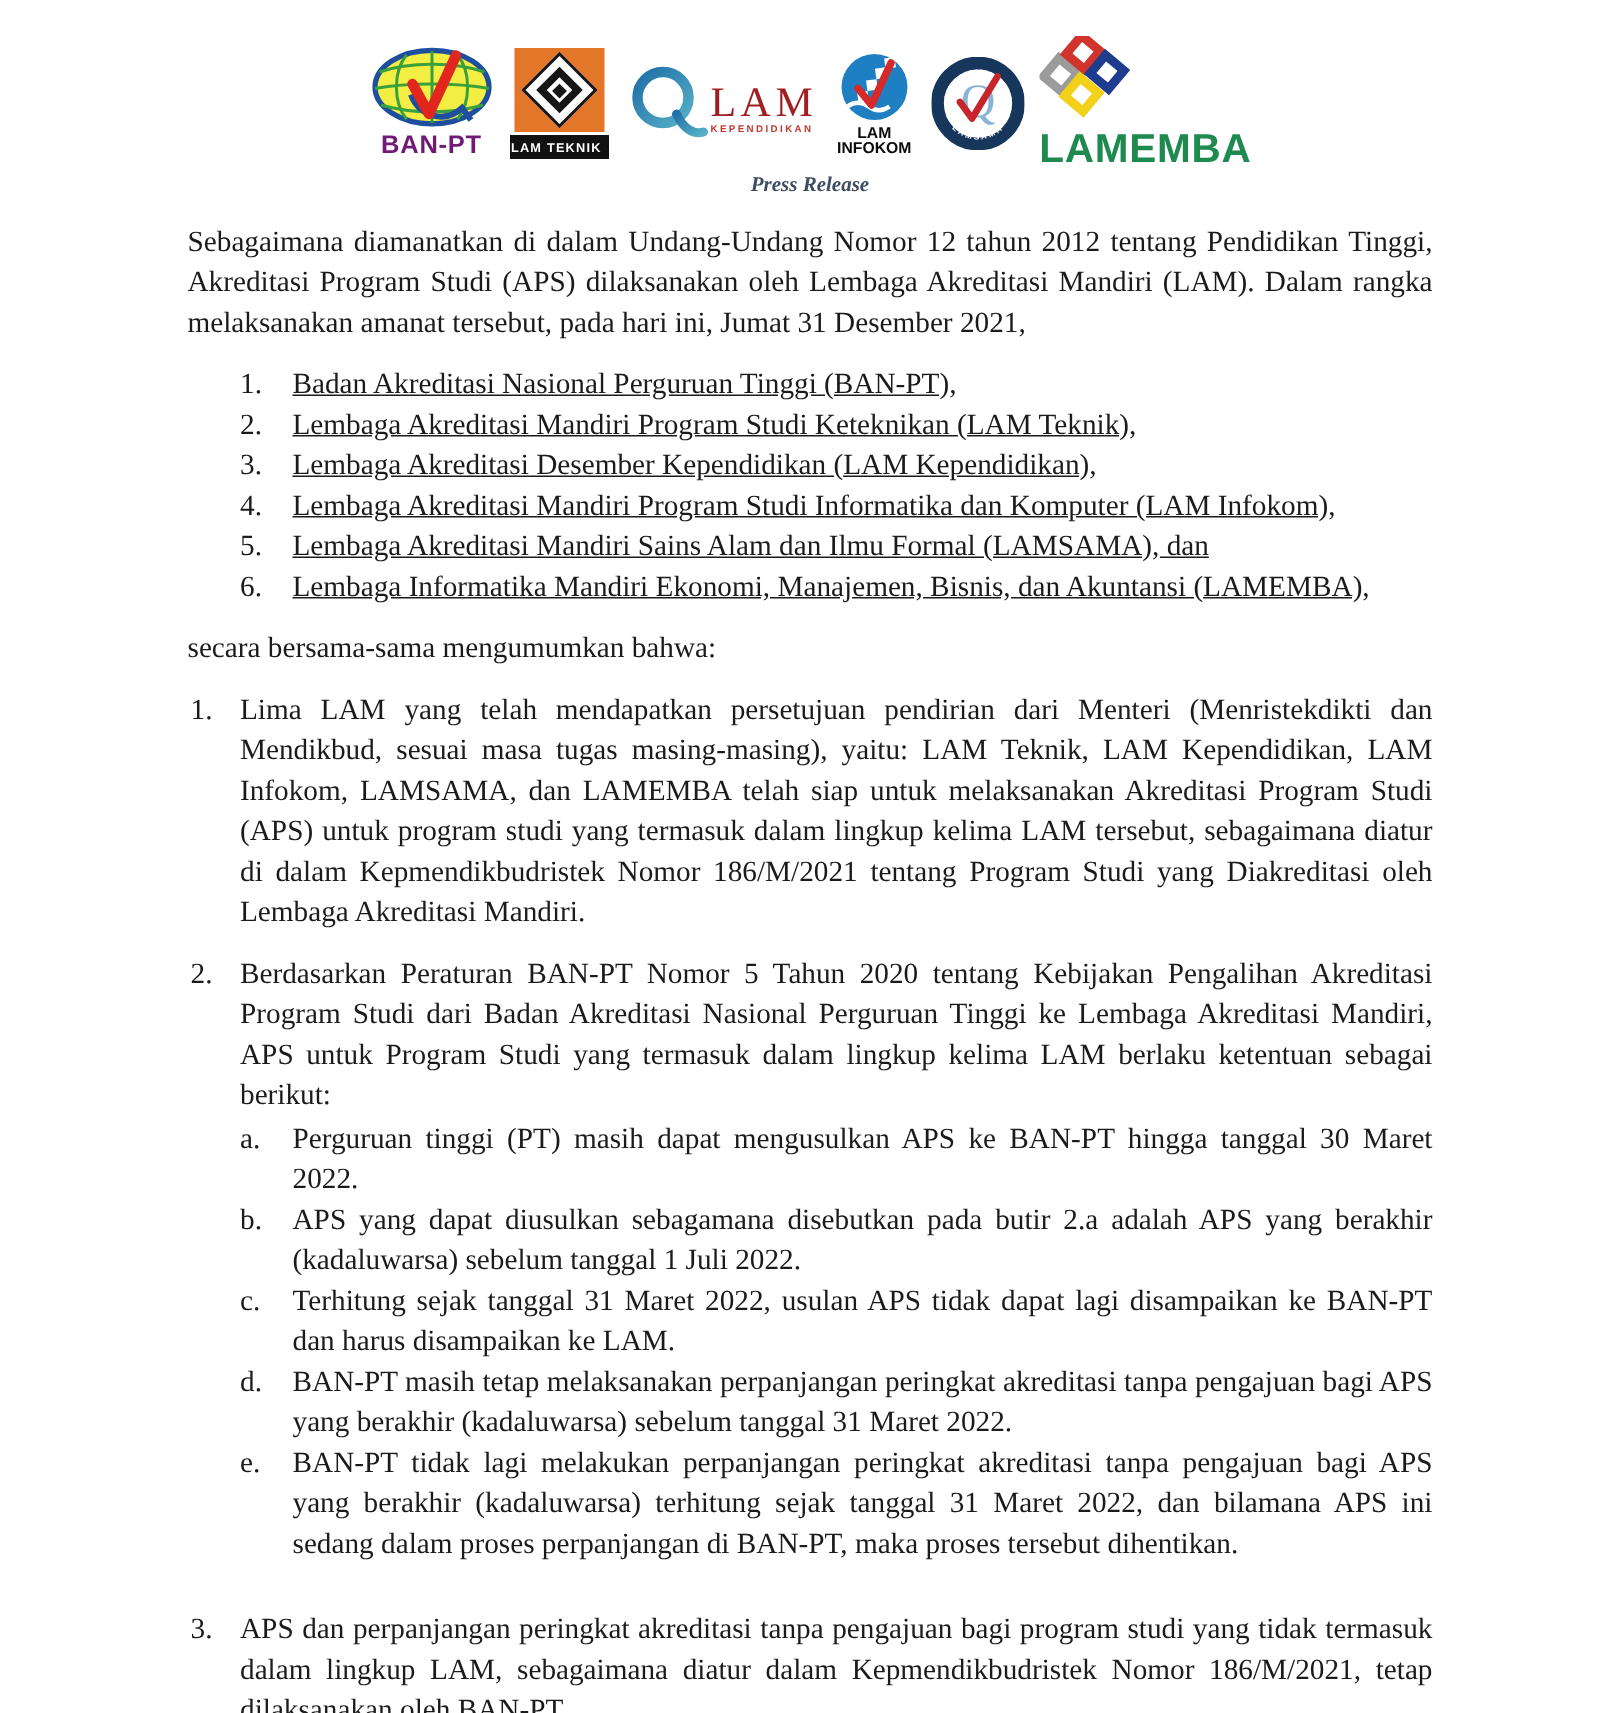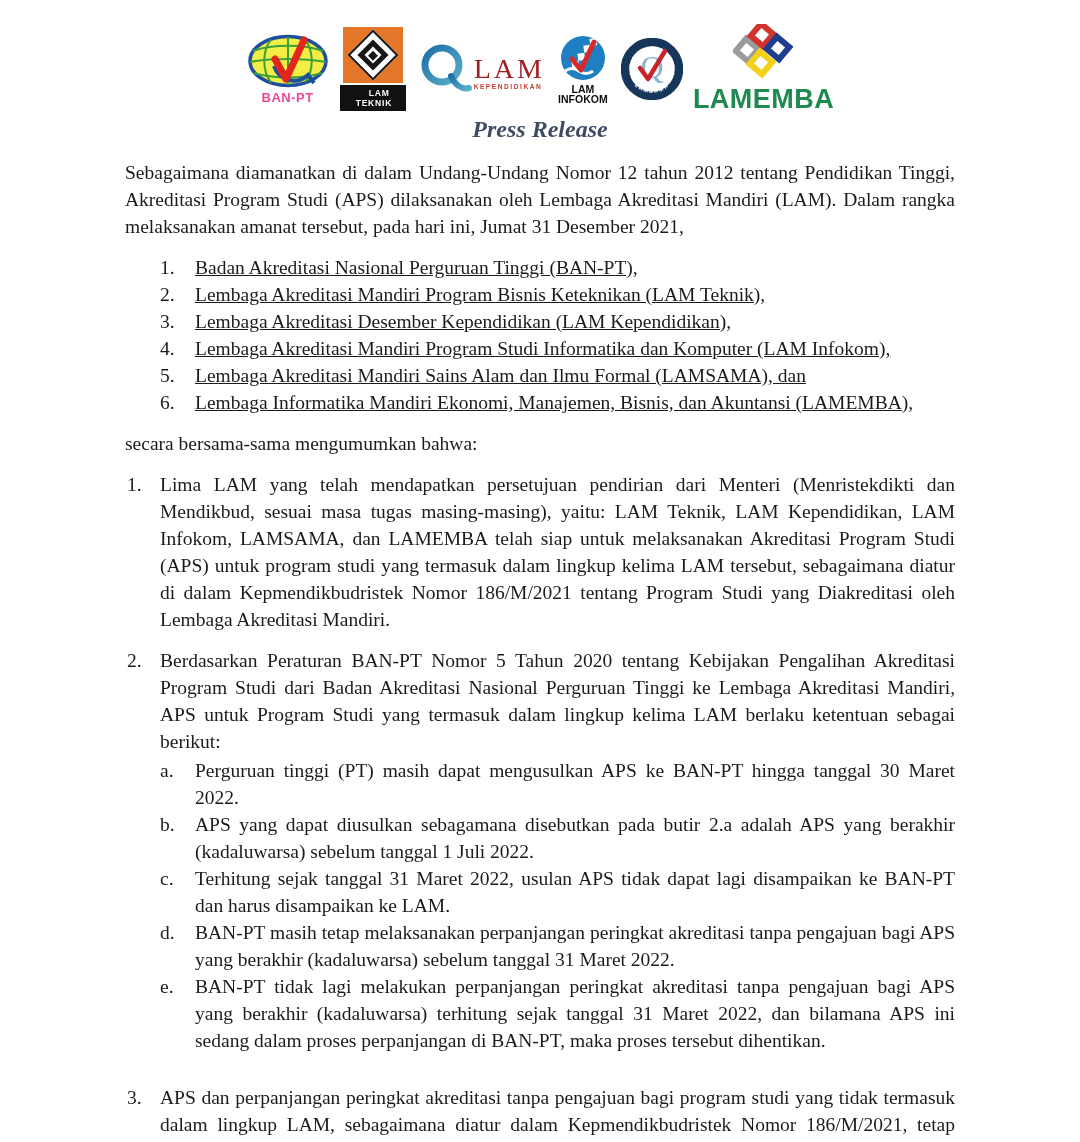--- a/index.html
+++ b/index.html
@@ -15,52 +15,52 @@
 
   
   .logo-band {
     display: flex; align-items: center; justify-content: center;
     gap: 10px; height: 78px;
   }
   .logo { display: flex; flex-direction: column; align-items: center; }
 
   .banpt-label {
     font-family: "Liberation Sans", sans-serif;
-    font-weight: bold; font-size: 13px; color: #ec4899; letter-spacing: .5px; margin-top: -2px;
+    font-weight: bold; font-size: 17px; color: #701a75; letter-spacing: .5px; margin-top: -2px;
   }
 
   .lamteknik { width: 66px; }
   .lt-square { width: 60px; height: 56px; background: #e4762a; position: relative; }
   .lt-d1 { position: absolute; left: 50%; top: 50%; width: 36px; height: 36px;
     transform: translate(-50%,-50%) rotate(45deg); background: #fff; border: 2px solid #161616;
     display: flex; align-items: center; justify-content: center; }
   .lt-d2 { width: 22px; height: 22px; border: 5px solid #161616; background: #fff;
     display: flex; align-items: center; justify-content: center; }
   .lt-d3 { width: 7px; height: 7px; background: #161616; }
   .lt-bar { margin-top: 2px; width: 66px; background: #111; border: 1px solid #111;
     color: #fff; font-family: "Liberation Sans", sans-serif; font-weight: bold;
-    font-size: 8.5px; letter-spacing: .8px; text-align: right; padding: 2px 15px; }
+    font-size: 8.5px; letter-spacing: .8px; text-align: left; padding: 2px 0; }
 
   .lamkep { flex-direction: row; align-items: center; gap: 2px; }
   .lamkep-right { display: flex; flex-direction: column; align-items: flex-start; margin-top: 8px; }
   .lamkep-lam { font-family: "Liberation Serif", serif; font-size: 28px; line-height: 26px;
     color: #a01f23; letter-spacing: 3px; }
   .lamkep-sub { font-family: "Liberation Sans", sans-serif; font-size: 6.5px; font-weight: bold;
     color: #c03a30; letter-spacing: 1.6px; margin-top: 1px; }
 
   .laminfokom-label { font-family: "Liberation Sans", sans-serif; font-weight: bold;
     color: #0c0c0c; font-size: 10.5px; line-height: 10.5px; text-align: center; margin-top: 2px; }
 
-  .lamemba { align-items: center; gap: 2px; }
+  .lamemba { align-items: flex-start; gap: 2px; }
   .lamemba-label { font-family: "Liberation Sans", sans-serif; font-weight: bold;
     font-size: 27px; color: #1e8a50; letter-spacing: .5px; line-height: 30px; }
 
   .doc-title {
     text-align: center; margin-top: 8px;
-    font-size: 24px; font-weight: bold; font-style: italic; color: #3e4c63;
+    font-size: 14px; font-weight: bold; font-style: italic; color: #3e4c63;
     font-family: "Liberation Serif", serif;
   }
 
   
   .doc-body {
     width: 830px; margin: 16px auto 0 auto;
     font-size: 19.5px; line-height: 27px; text-align: justify;
   }
   .para { margin-bottom: 14px; }
 
@@ -183,21 +183,21 @@
 
     <p class="para">Sebagaimana diamanatkan di dalam Undang-Undang Nomor 12 tahun 2012 tentang Pendidikan Tinggi, Akreditasi Program Studi (APS) dilaksanakan oleh Lembaga Akreditasi Mandiri (LAM). Dalam rangka melaksanakan amanat tersebut, pada hari ini, Jumat 31 Desember 2021,</p>
 
     <ol class="org-list">
       <li class="org-item">
         <span class="num">1.</span>
         <span class="txt">Badan Akreditasi Nasional Perguruan Tinggi (BAN-PT),</span>
       </li>
       <li class="org-item">
         <span class="num">2.</span>
-        <span class="txt">Lembaga Akreditasi Mandiri Program Bisnis Keteknikan (LAM Teknik),</span>
+        <span class="txt">Lembaga Akreditasi Mandiri Program Studi Keteknikan (LAM Teknik),</span>
       </li>
       <li class="org-item">
         <span class="num">3.</span>
         <span class="txt">Lembaga Akreditasi Desember Kependidikan (LAM Kependidikan),</span>
       </li>
       <li class="org-item">
         <span class="num">4.</span>
         <span class="txt">Lembaga Akreditasi Mandiri Program Studi Informatika dan Komputer (LAM Infokom),</span>
       </li>
       <li class="org-item">

